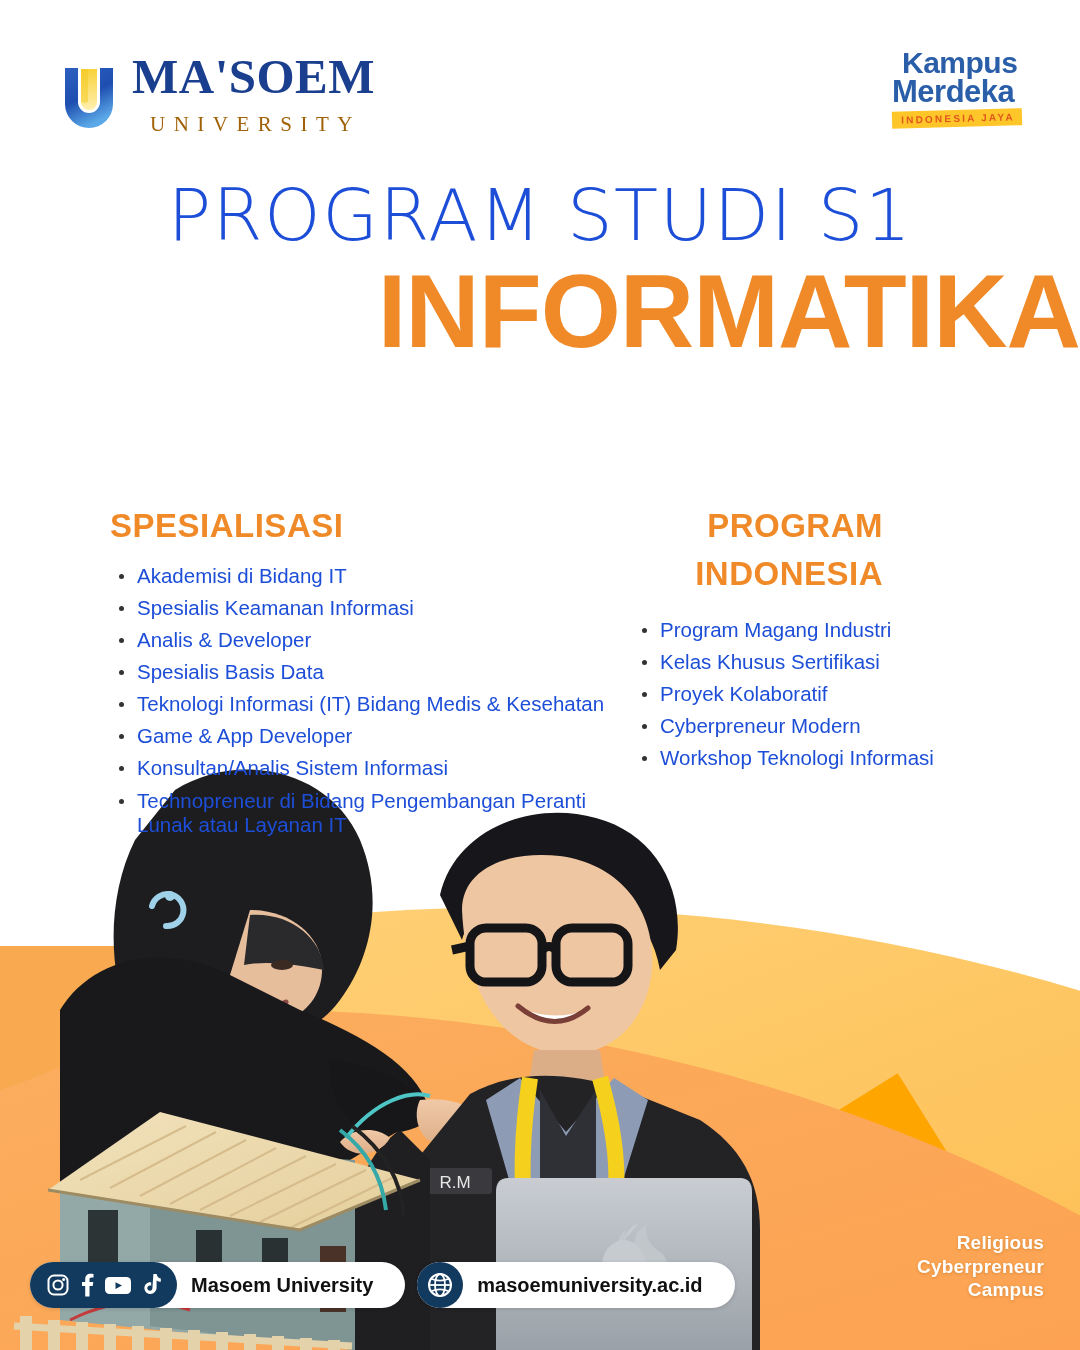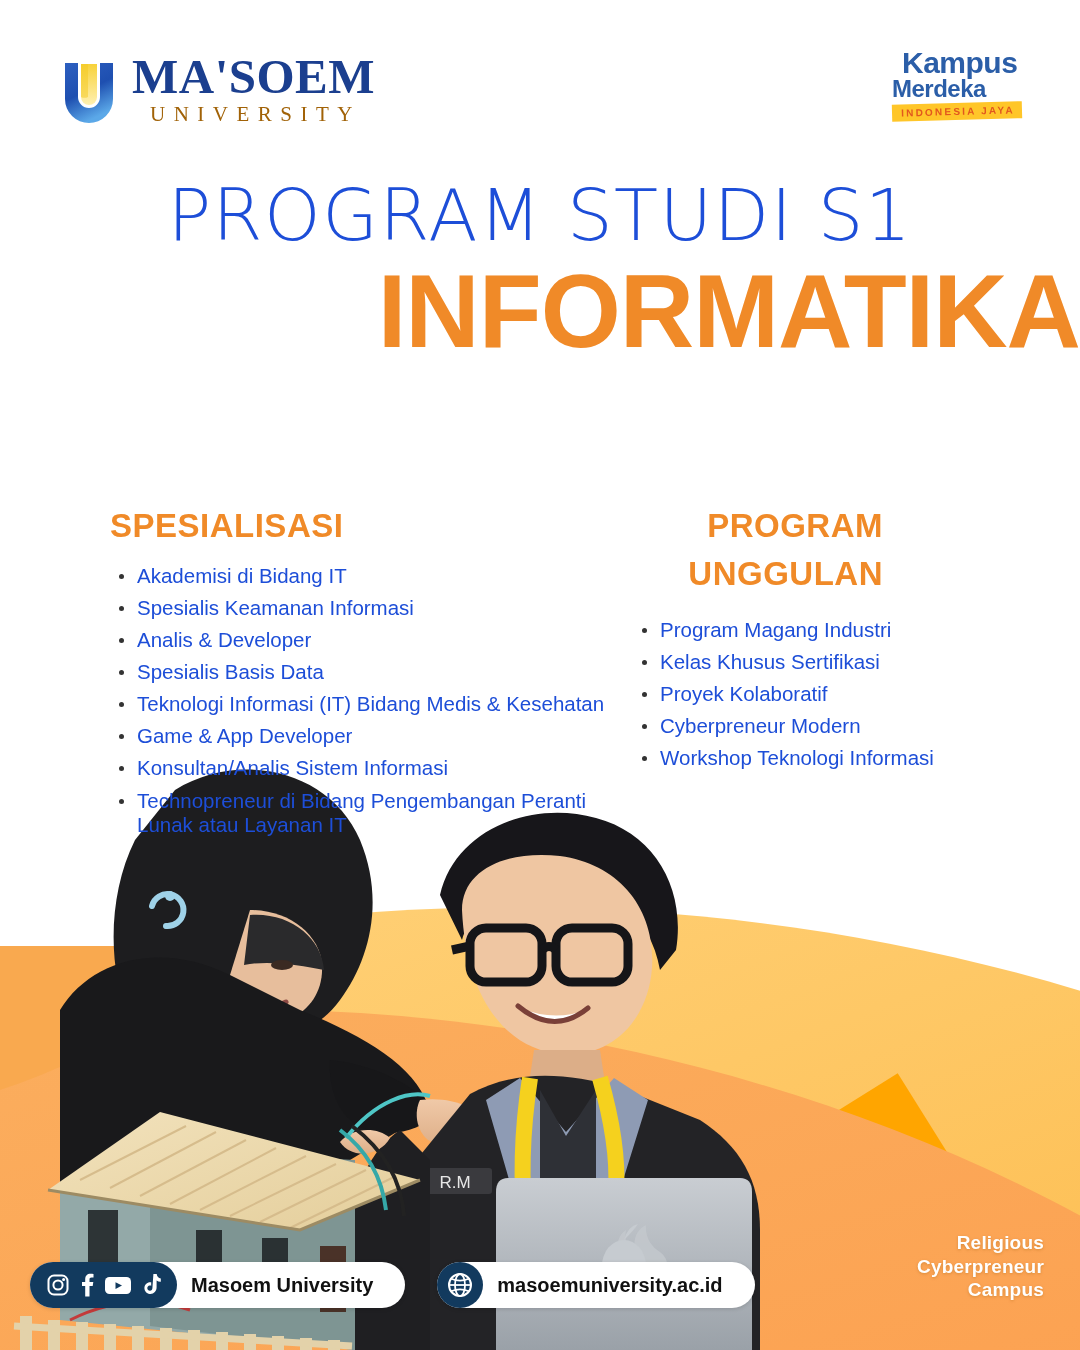--- a/index.html
+++ b/index.html
@@ -15,42 +15,42 @@
   .header {
     position:absolute; top:0; left:0; width:1080px; height:150px;
     z-index:40;
   }
   .logo-masoem {
     position:absolute; left:60px; top:52px;
     display:flex; align-items:center; gap:14px;
   }
   .logo-u { width:58px; height:68px; position:relative; }
   .logo-u svg { display:block; }
-  .logo-words { display:flex; flex-direction:column; line-height:1; }
+  .logo-words { display:flex; flex-direction:column; line-height:1;gap:10px; }
   .logo-main {
     font-family:"Liberation Serif", serif;
     font-weight:bold; font-size:49px; color:#1b3f8f;
     letter-spacing:0.5px;
   }
   .logo-sub {
     font-family:"Liberation Serif", serif;
     font-size:21px; color:#a16207; letter-spacing:8.5px;
     margin-top:3px; text-align:center; padding-left:4px;
   }
 
   .logo-km {
     position:absolute; right:58px; top:48px;
     width:130px; text-align:center;
   }
   .km-l1, .km-l2 {
     font-weight:bold; color:#2b5ea8; line-height:0.98;
     letter-spacing:-0.5px;
   }
   .km-l1 { font-size:30px; text-align:left; padding-left:10px;}
-  .km-l2 { font-size:24px; text-align:left; }
+  .km-l2 { font-size:31px; text-align:left; }
   .km-ribbon {
     margin-top:2px; background:#FFC629; color:#E2571E;
     font-size:10px; font-weight:bold; letter-spacing:2.2px;
     padding:3px 4px 3px 6px; transform:rotate(-1.6deg);
     display:block;
   }
 
   
   .title-block { position:absolute; top:178px; left:0; width:1080px; text-align:center; z-index:30;}
   .title-1 {
@@ -94,21 +94,21 @@
 
   
   .tagline {
     position:absolute; right:36px; bottom:48px; z-index:45;
     text-align:right; color:#ffffff; font-weight:bold;
     font-size:19px; line-height:1.25; letter-spacing:0.2px;
     text-shadow:0 1px 3px rgba(150,90,10,.35);
   }
 
   
-  .footer { position:absolute; left:30px; bottom:42px; z-index:45; display:flex; align-items:center; gap:32px;}
+  .footer { position:absolute; left:30px; bottom:42px; z-index:45; display:flex; align-items:center; gap:12px;}
   .pill {
     height:46px; background:#ffffff; border-radius:23px;
     display:flex; align-items:center;
     box-shadow:0 1px 4px rgba(0,0,0,.14);
   }
   .pill-social { padding-right:26px; }
   .social-badge {
     height:46px; border-radius:23px; background:#123A5E;
     display:flex; align-items:center; gap:9px;
     padding:0 16px; margin-right:14px;
@@ -345,21 +345,21 @@
       <li>Teknologi Informasi (IT) Bidang Medis &amp; Kesehatan</li>
       <li>Game &amp; App Developer</li>
       <li>Konsultan/Analis Sistem Informasi</li>
       <li>Technopreneur di Bidang Pengembangan Peranti Lunak atau Layanan IT</li>
     </ul>
   </div>
 
   <div class="col-right">
     <div class="col-head two-line">
       <div>PROGRAM</div>
-      <div>UNGGULAN</div>
+      <div>INDONESIA</div>
     </div>
     <ul class="pts">
       <li>Program Magang Industri</li>
       <li>Kelas Khusus Sertifikasi</li>
       <li>Proyek Kolaboratif</li>
       <li>Cyberpreneur Modern</li>
       <li>Workshop Teknologi Informasi</li>
     </ul>
   </div>
 </div>

